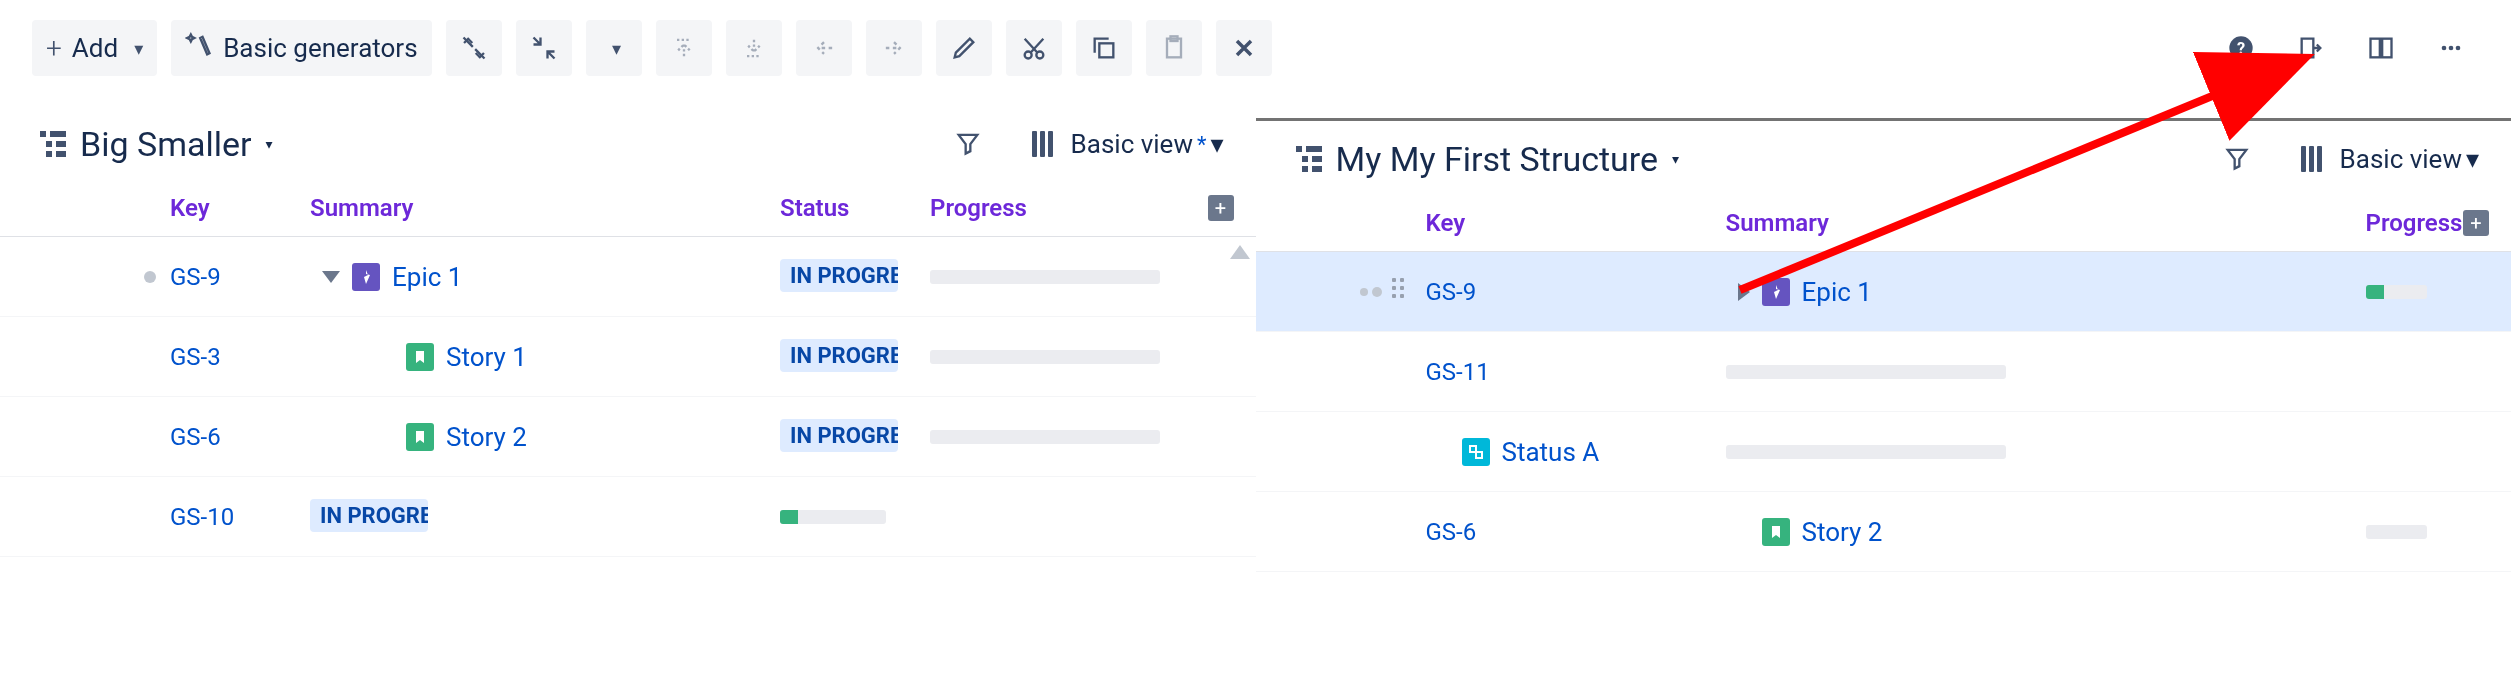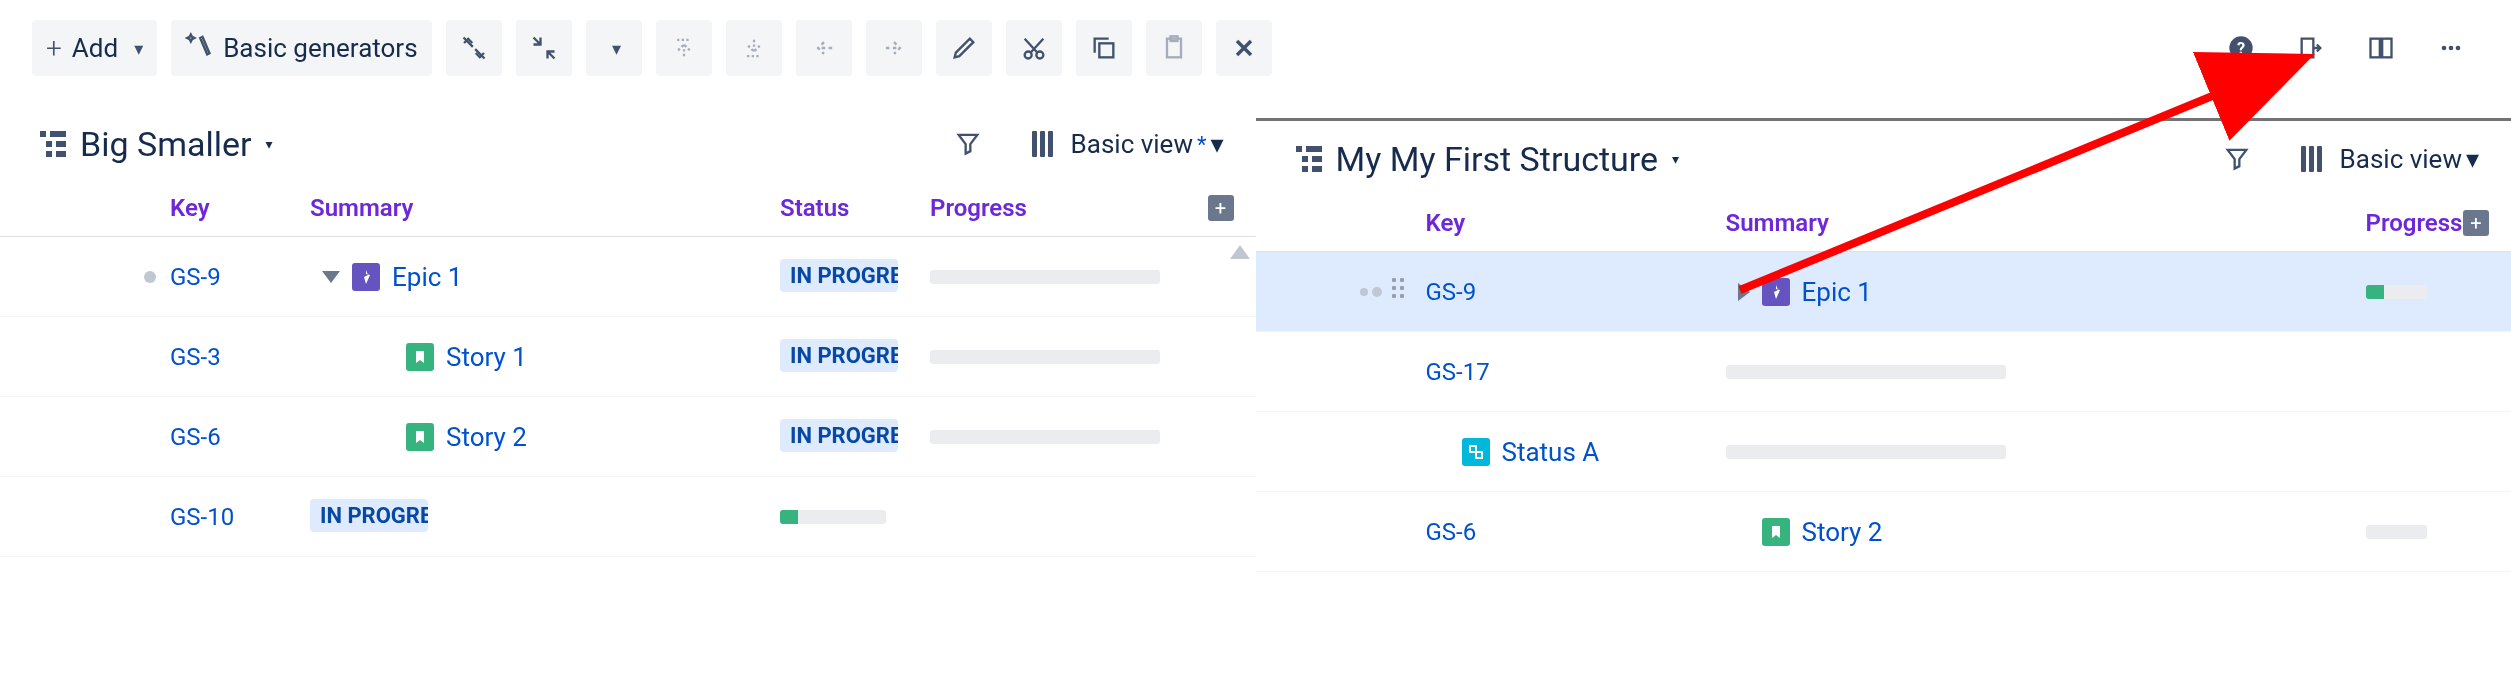--- a/index.html
+++ b/index.html
@@ -460,21 +460,21 @@
       </div>
       <div class="cell-progress">
             <div class="pbar" style="max-width:280px">
               <div class="pbar-fill" style="width:30%"></div>
             </div>
           </div>
       <div></div>
         </div>
         <div class="row">
       <div class="cell-indent"></div>
-      <div class="cell-key">GS-17</div>
+      <div class="cell-key">GS-11</div>
       <div class="cell-progress">
             <div class="pbar" style="max-width:280px">
               <div class="pbar-fill" style="width:0%"></div>
             </div>
           </div>
       <div></div>
         </div>
         <div class="row">
       <div class="cell-indent"></div>
       <div class="cell-summary">

